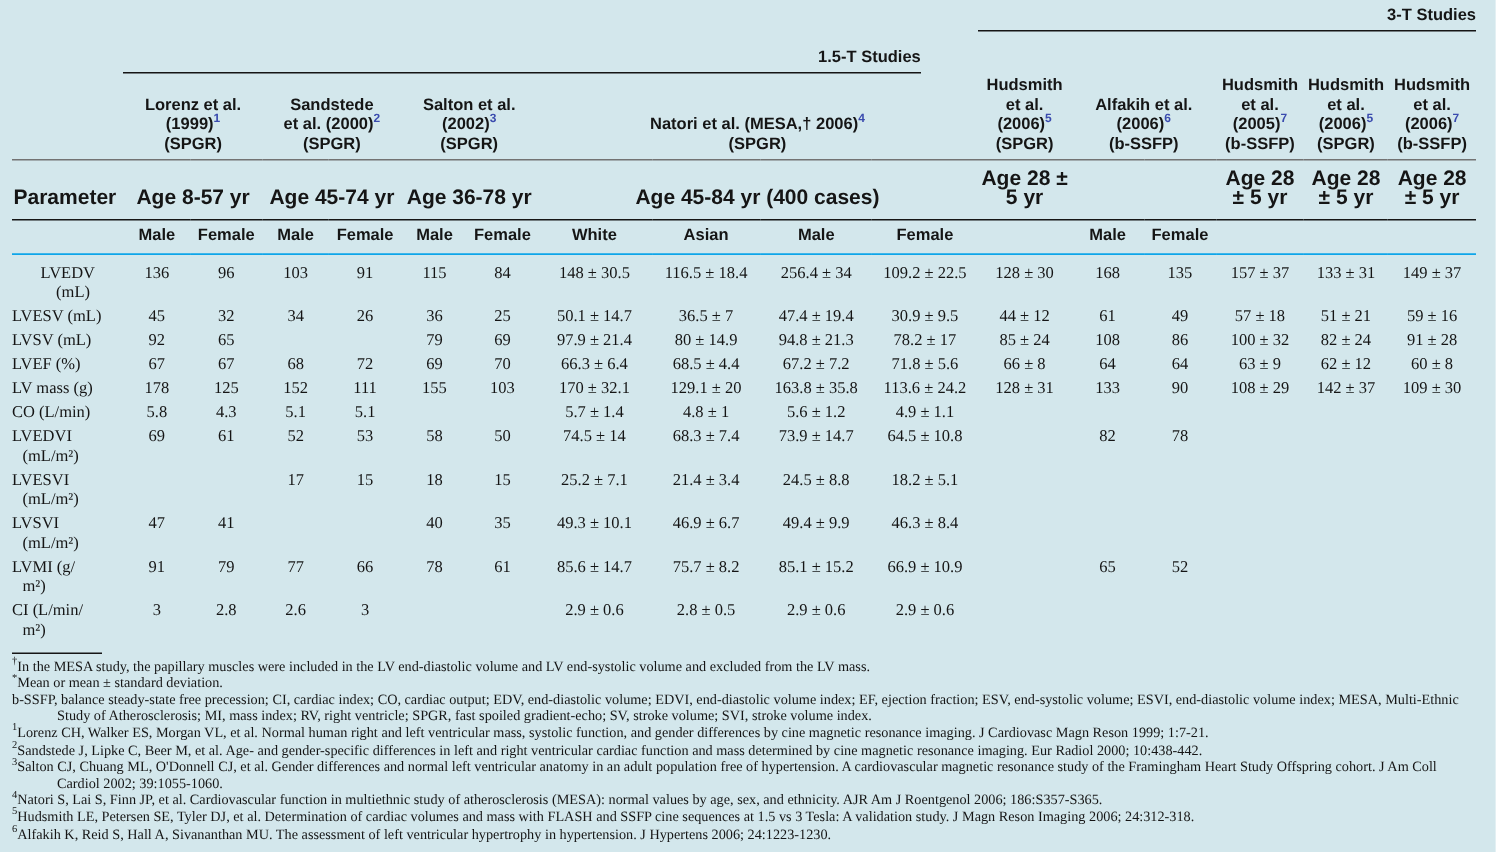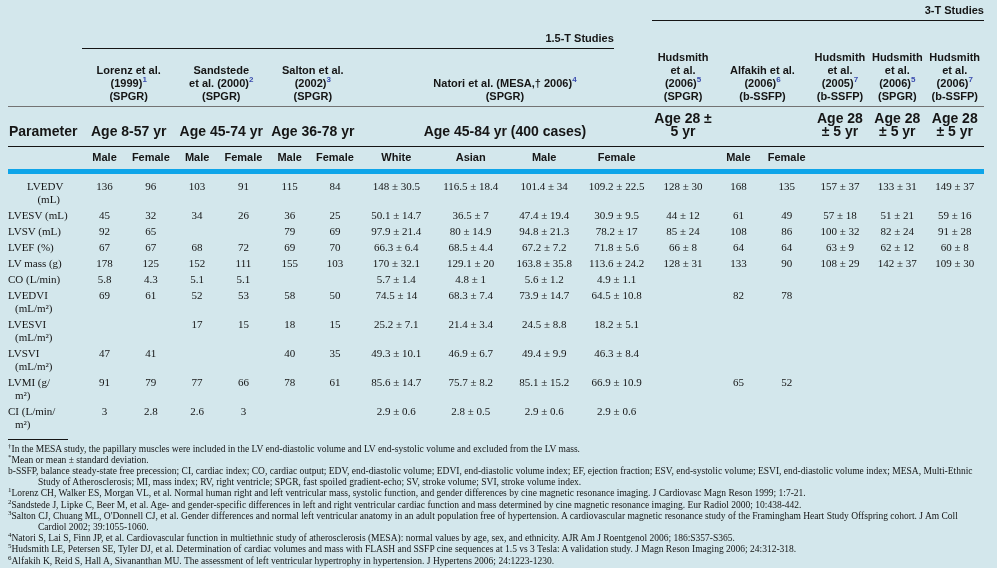--- a/index.html
+++ b/index.html
@@ -34,21 +34,21 @@
   
   tr.age th, tr.age td{
     vertical-align:bottom;border-bottom:1px solid #151515;
     font-family:"Liberation Sans",sans-serif;font-weight:bold;
     font-size:14px;line-height:13px;text-align:center;padding:5px 1px 8px;
   }
   tr.age th{text-align:left;padding-left:1px;}
 
   
   tr.sex td{
-    border-bottom:5px solid #0ea5e9;
+    border-bottom:1px solid #0ea5e9;
     font-family:"Liberation Sans",sans-serif;font-weight:bold;
     font-size:11px;line-height:13px;text-align:center;padding:4px 0 5px;
   }
 
   
   tbody td{font-size:11px;line-height:13px;text-align:center;padding:1.5px 0;}
   tbody th.rowlabel{font-size:11px;line-height:13px;text-align:left;padding:1.5px 0;}
   tbody tr.first td, tbody tr.first th{padding-top:6px;text-align:center;}
   .l1{display:block;white-space:nowrap;}
   .l2{display:block;padding-left:7px;white-space:nowrap;}
@@ -190,21 +190,21 @@
             <span class="l2">(mL)</span>
           </th>
           <td>136</td>
           <td>96</td>
           <td>103</td>
           <td>91</td>
           <td>115</td>
           <td>84</td>
           <td>148 ± 30.5</td>
           <td>116.5 ± 18.4</td>
-          <td>101.4 ± 34</td>
+          <td>256.4 ± 34</td>
           <td>109.2 ± 22.5</td>
           <td>128 ± 30</td>
           <td>168</td>
           <td>135</td>
           <td>157 ± 37</td>
           <td>133 ± 31</td>
           <td>149 ± 37</td>
         </tr>
         <tr>
           <th class="rowlabel">

